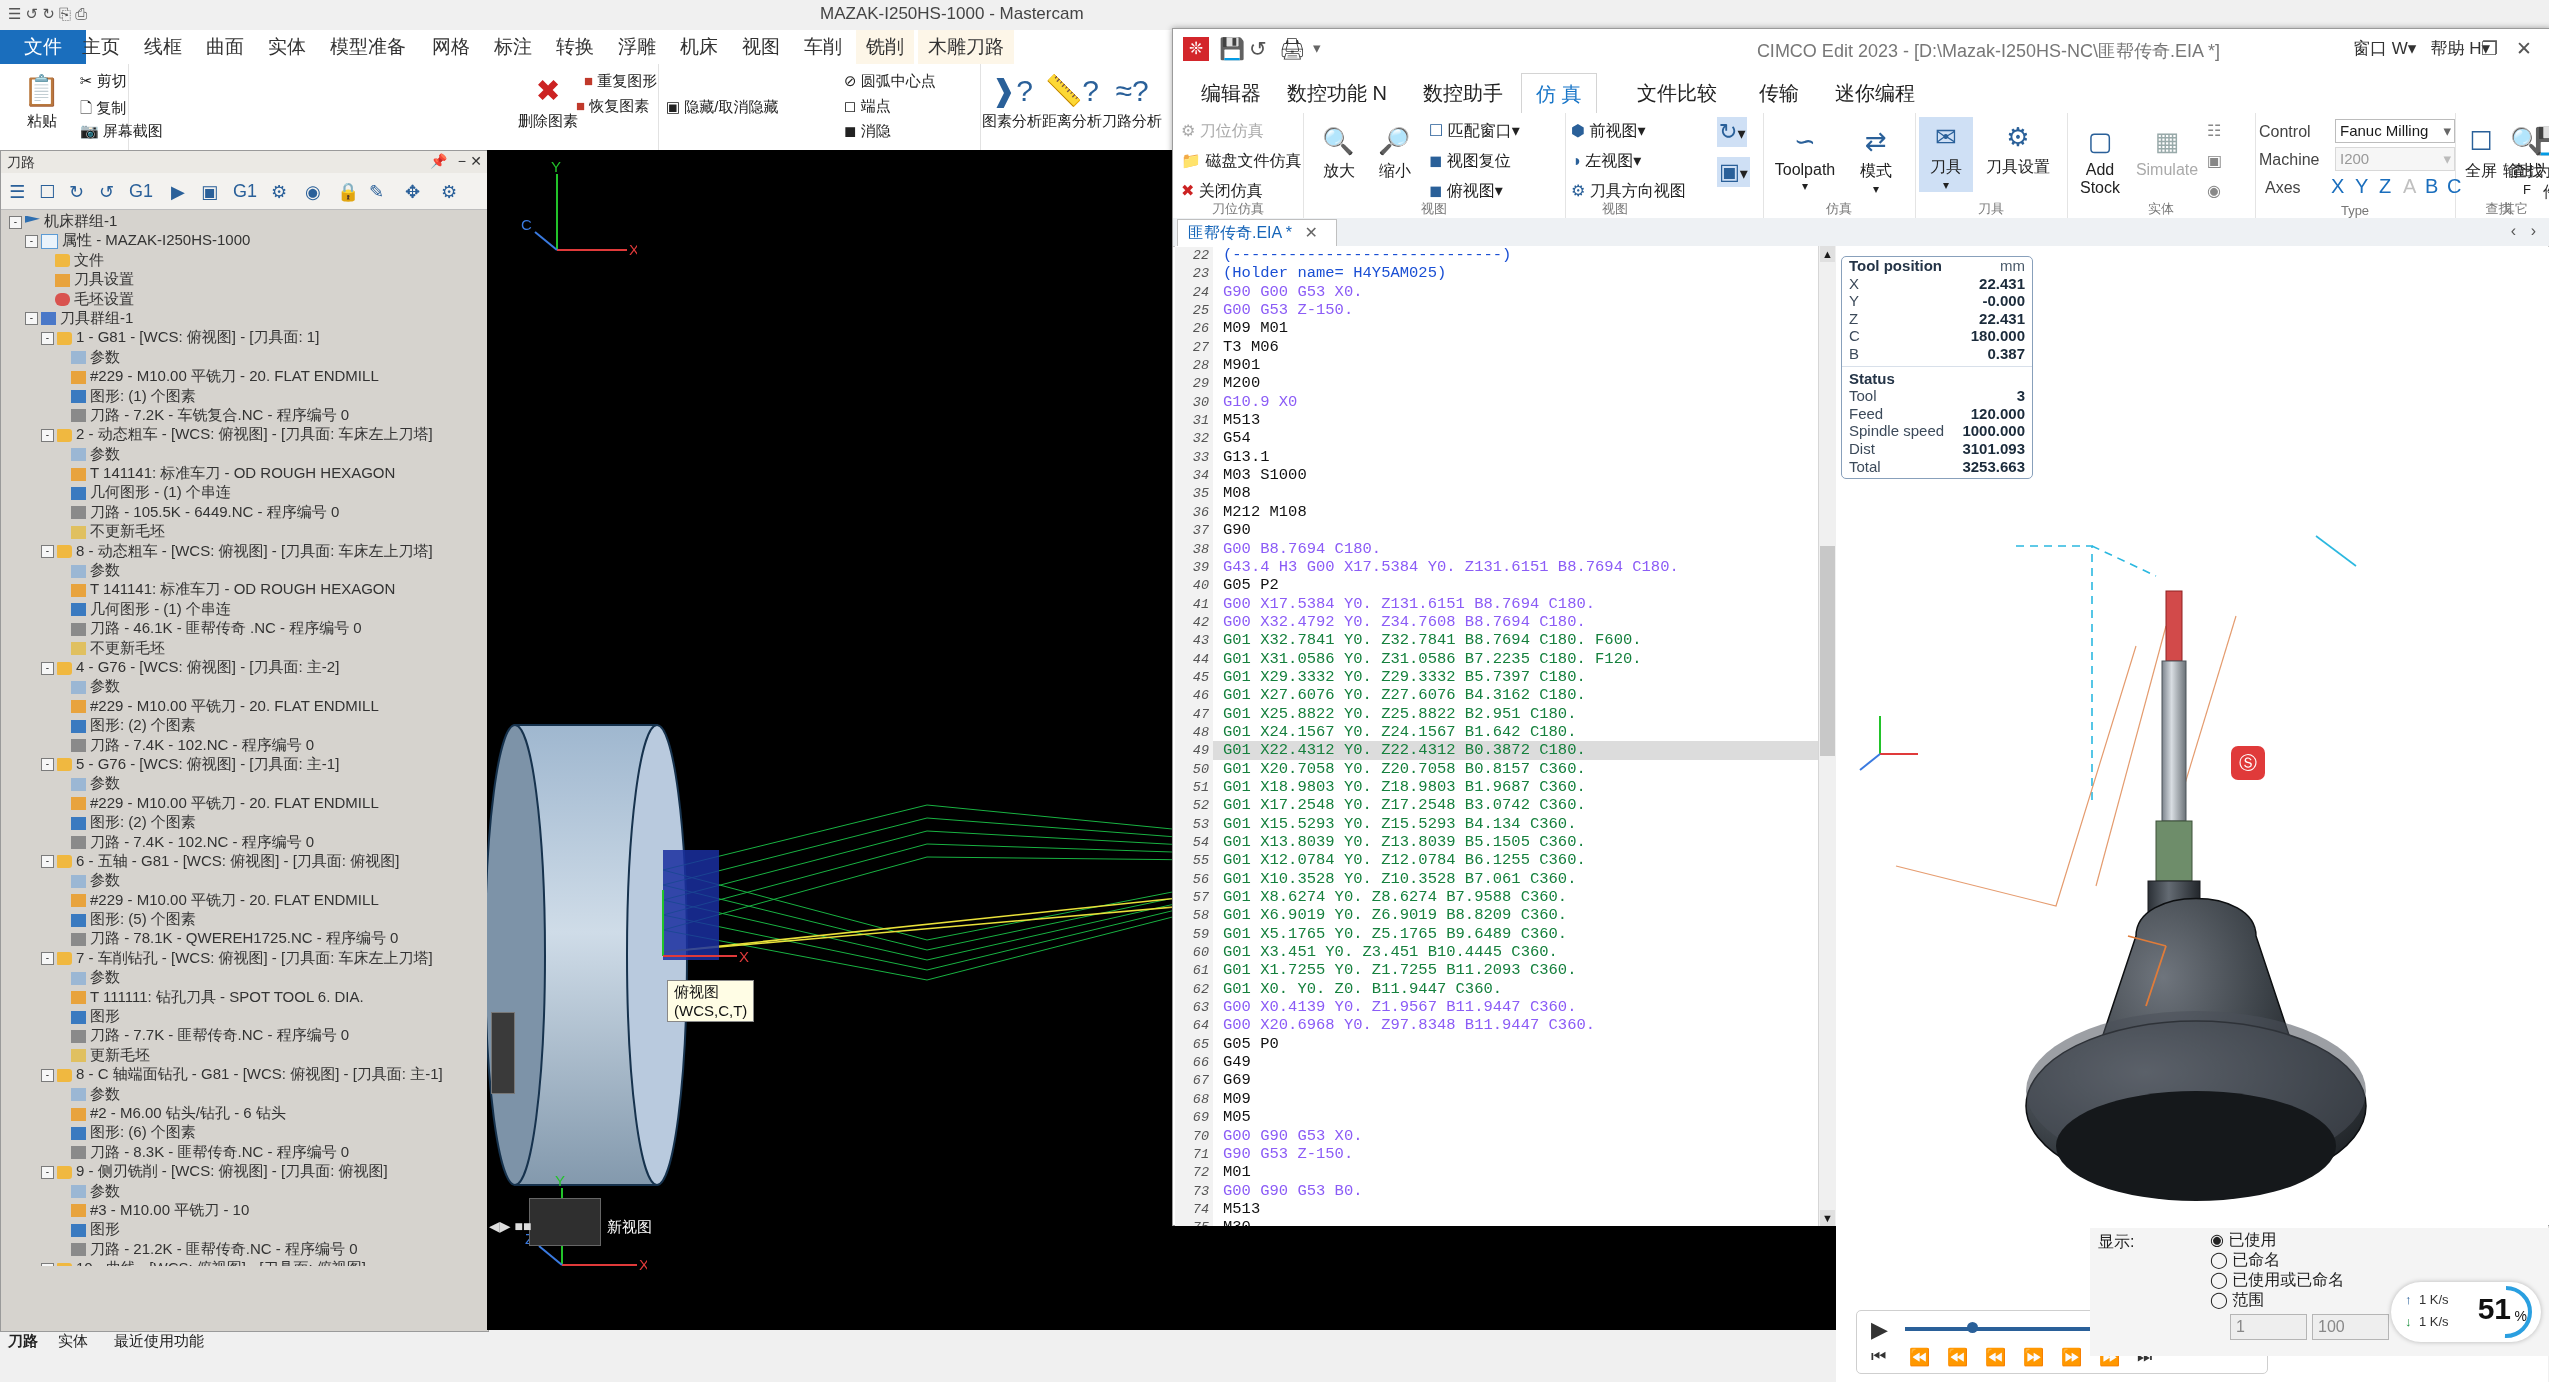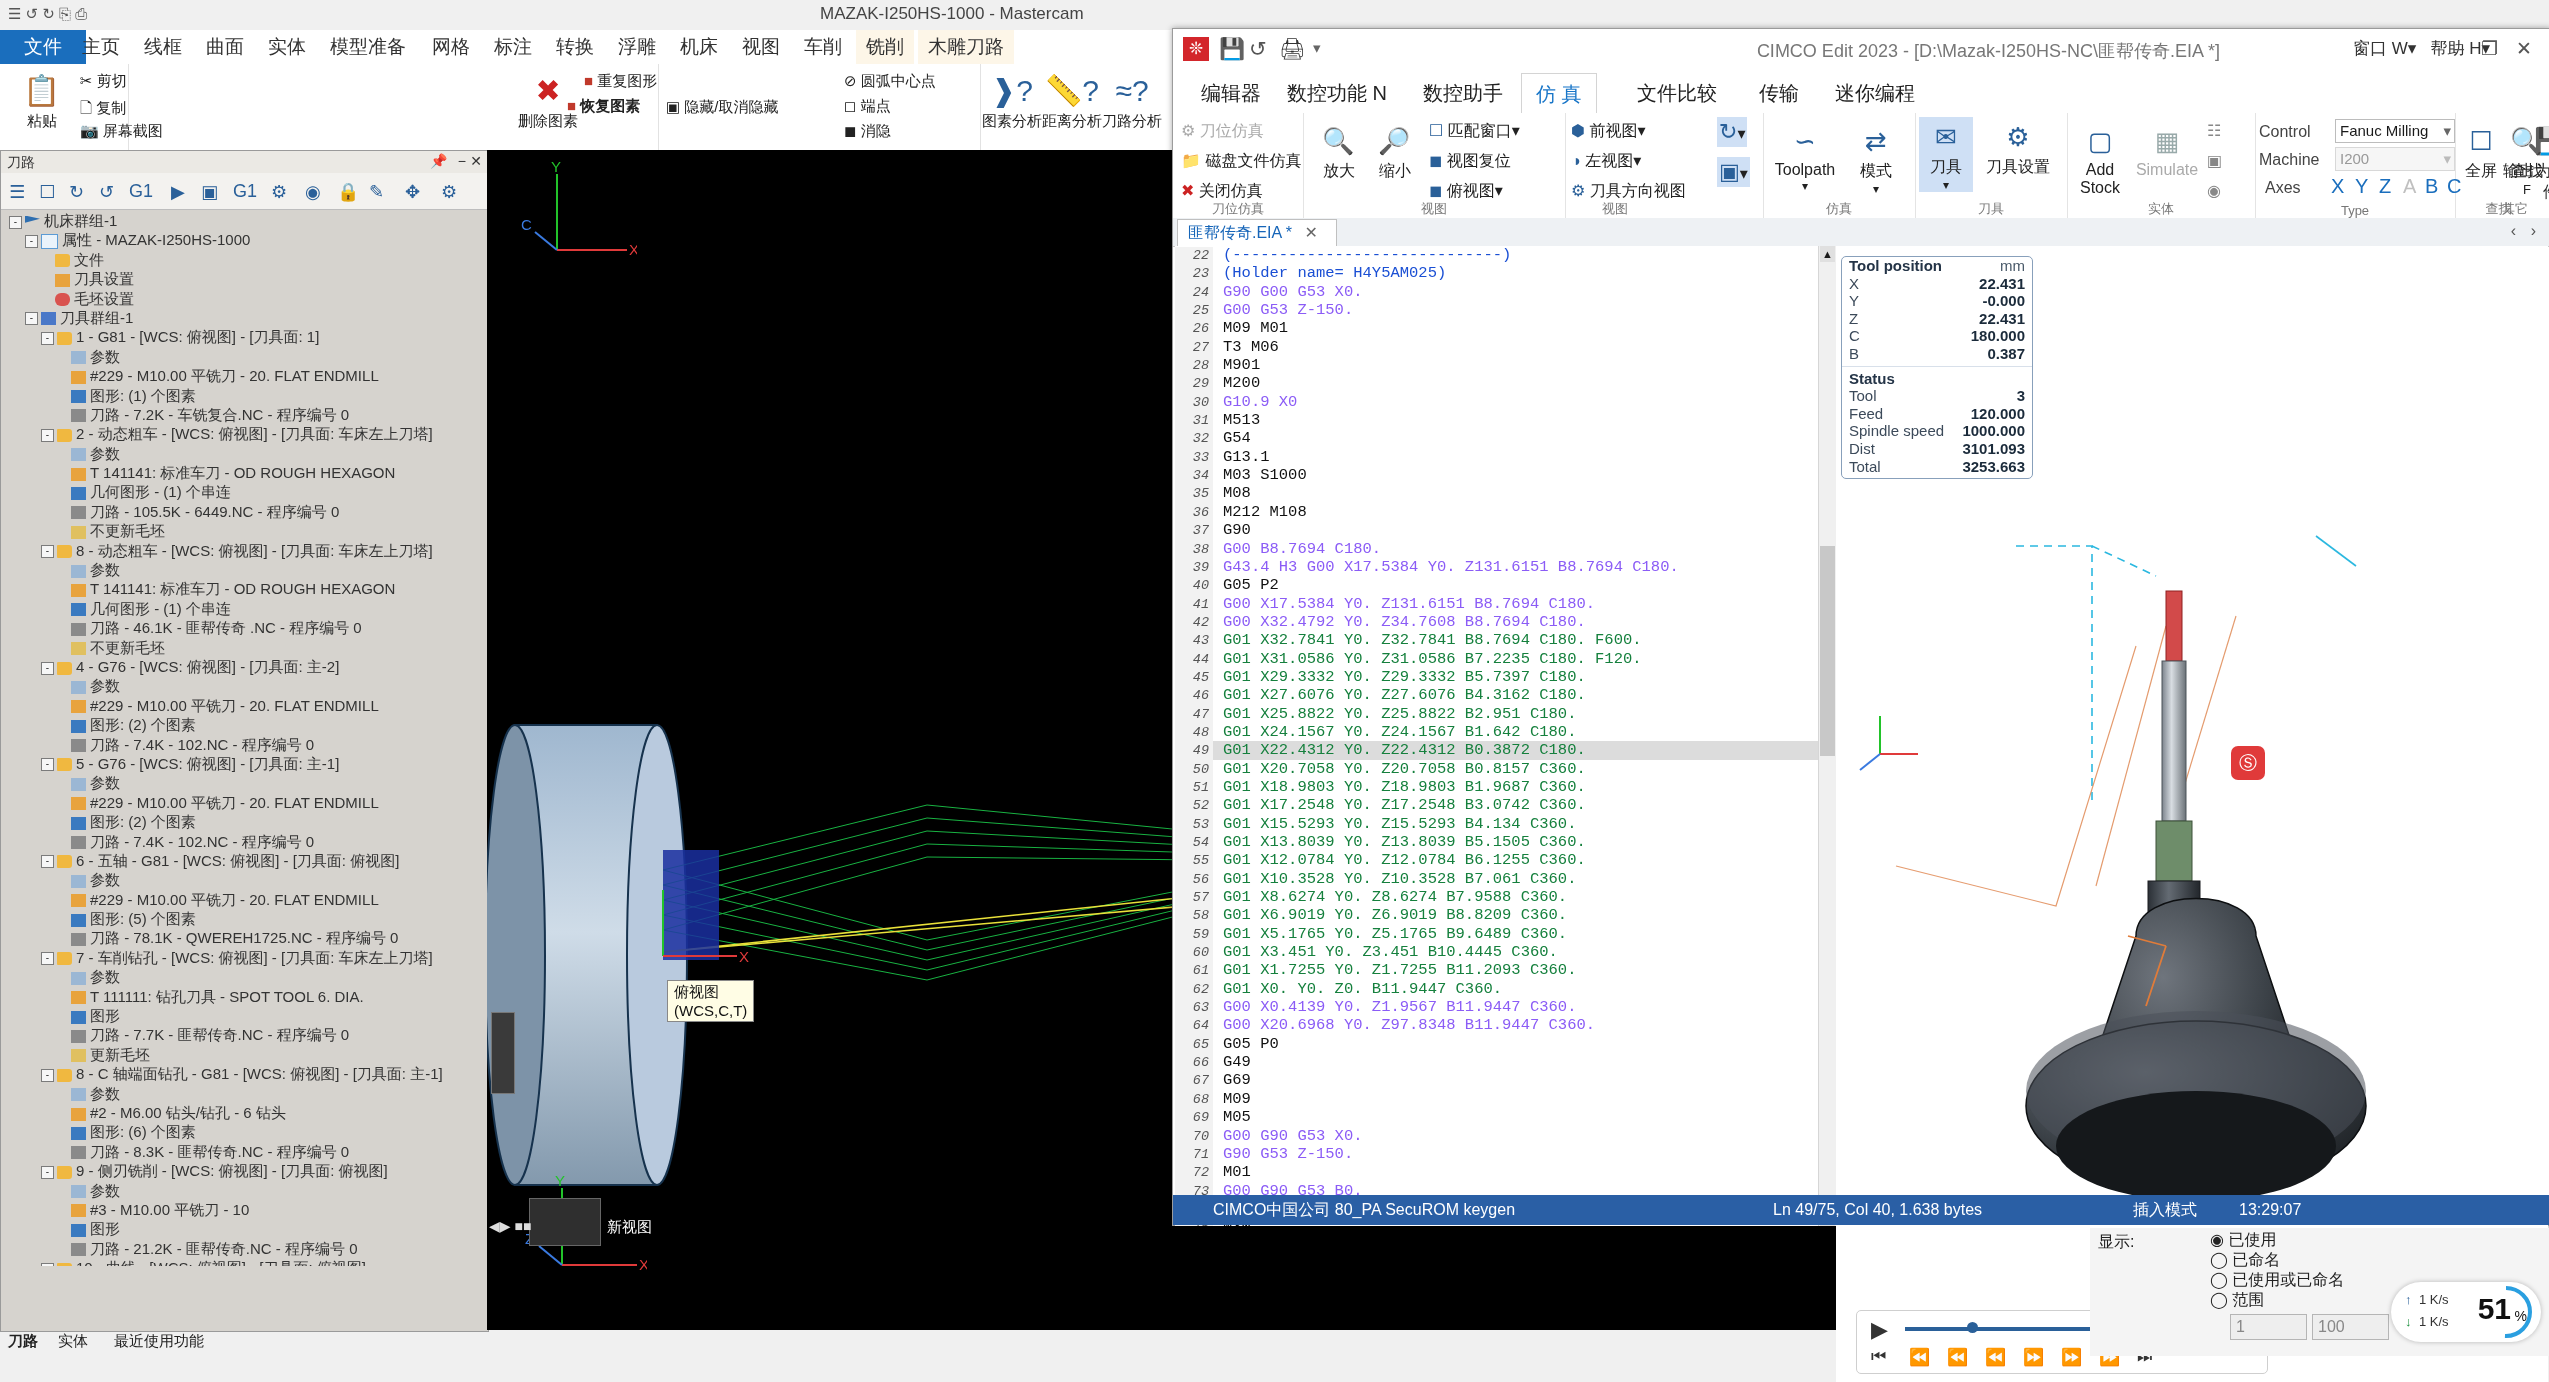--- a/index.html
+++ b/index.html
@@ -152,21 +152,21 @@
       <div class="gl">剪贴板</div>
     </div>
 
 
     <div class="rgrp" style="left:508px;width:150px;">
       <div class="bigbtn" style="left:4px;top:6px;">
         <span class="ic" style="color:#cc2222;">✖</span>
         <span>删除图素</span>
       </div>
       <div class="ritem" style="left:76px;top:8px;"><span style="color:#c0392b;">■</span> <span>重复图形</span></div>
-      <div class="ritem" style="left:59px;top:33px;font-weight:bold;"><span style="color:#c0392b;">■</span> <span>恢复图素</span></div>
+      <div class="ritem" style="left:68px;top:33px;"><span style="color:#c0392b;">■</span> <span>恢复图素</span></div>
       <div class="gl">删除</div>
     </div>
 
     <div class="rgrp" style="left:658px;width:322px;">
       <div class="ritem" style="left:8px;top:34px;"><span>▣</span> <span>隐藏/取消隐藏</span></div>
       <div class="ritem" style="left:186px;top:8px;"><span>⊘</span> <span>圆弧中心点</span></div>
       <div class="ritem" style="left:186px;top:33px;"><span>◻</span> <span>端点</span></div>
       <div class="ritem" style="left:186px;top:58px;"><span>◼</span> <span>消隐</span></div>
       <div class="gl">显示</div>
     </div>
@@ -665,26 +665,20 @@
       <span class="abs" style="left:52px;top:36px;font-size:17px;color:#333;">⏪</span>
       <span class="abs" style="left:90px;top:36px;font-size:17px;color:#333;">⏪</span>
       <span class="abs" style="left:128px;top:36px;font-size:17px;color:#333;">⏪</span>
       <span class="abs" style="left:166px;top:36px;font-size:17px;color:#333;">⏩</span>
       <span class="abs" style="left:204px;top:36px;font-size:17px;color:#333;">⏩</span>
       <span class="abs" style="left:242px;top:36px;font-size:17px;color:#333;">⏩</span>
       <span class="abs" style="left:280px;top:36px;font-size:17px;color:#333;">⏭</span>
     </div>
   </div>
 
-  <div id="c-status">
-    <span style="left:40px;">CIMCO中国公司 80_PA SecuROM keygen</span>
-    <span style="left:600px;">Ln 49/75, Col 40, 1.638 bytes</span>
-    <span style="left:960px;">插入模式</span>
-    <span style="left:1066px;">13:29:07</span>
-  </div>
 </div>
 
 <div class="abs" style="left:2090px;top:1228px;width:460px;height:128px;background:#f4f4f4;font-size:16px;color:#222;">
   <div class="abs" style="left:8px;top:4px;">显示:</div>
   <div class="abs" style="left:120px;top:2px;">
     <span>◉</span> <span>已使用</span></div>
   <div class="abs" style="left:120px;top:22px;">
     <span>◯</span> <span>已命名</span></div>
   <div class="abs" style="left:120px;top:42px;">
     <span>◯</span> <span>已使用或已命名</span></div>

